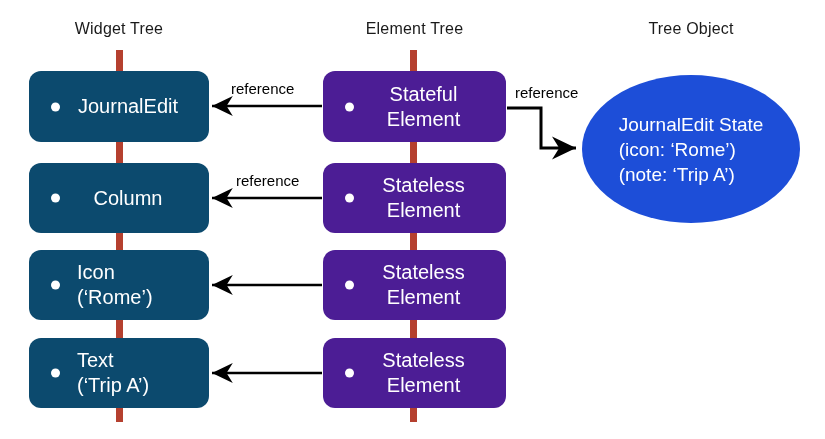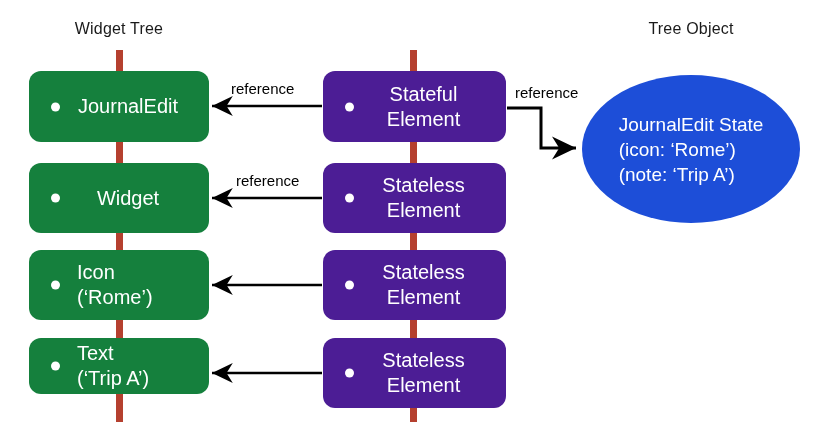--- a/index.html
+++ b/index.html
@@ -45,21 +45,21 @@
   .node {
     position: absolute;
     border-radius: 12px;
     color: #ffffff;
     font-size: 20px;
     line-height: 25px;
     box-sizing: border-box;
     display: flex;
     align-items: center;
   }
-  .node.orange { background: #15803d; align-items: center; }
+  .node.orange { background: #0c4a6e; align-items: center; }
   .node.blue   { background: #4c1d95; }
 
   .node .bullet {
     position: absolute;
     left: 22px;
     top: 50%;
     transform: translateY(-50%);
     width: 9px;
     height: 9px;
     border-radius: 50%;
@@ -72,21 +72,21 @@
     box-sizing: border-box;
     white-space: pre-line;
   }
   .node .label.center { text-align: center; padding-left: 30px; padding-right: 12px; }
   .node .label.left   { text-align: left; }
 
   
   #w0 { left: 29px; top: 71px;  width: 180px; height: 71px; }
   #w1 { left: 29px; top: 163px; width: 180px; height: 70px; }
   #w2 { left: 29px; top: 250px; width: 180px; height: 70px; }
-  #w3 { left: 29px; top: 338px; width: 180px; height: 56px; }
+  #w3 { left: 29px; top: 338px; width: 180px; height: 70px; }
 
   
   #e0 { left: 323px; top: 71px;  width: 183px; height: 71px; }
   #e1 { left: 323px; top: 163px; width: 183px; height: 70px; }
   #e2 { left: 323px; top: 250px; width: 183px; height: 70px; }
   #e3 { left: 323px; top: 338px; width: 183px; height: 70px; }
 
   
   #state-ellipse {
     position: absolute;
@@ -124,20 +124,21 @@
   #ref-label-0 { left: 231px; top: 80px; }
   #ref-label-1 { left: 236px; top: 172px; }
   #ref-label-2 { left: 515px; top: 84px; }
 </style>
 </head>
 <body>
 
 <div id="diagram">
 
   <div class="col-title" id="title-widget">Widget Tree</div>
+  <div class="col-title" id="title-element">Element Tree</div>
   <div class="col-title" id="title-state">Tree Object</div>
 
   <div class="spine" id="spine-widget"></div>
   <div class="spine" id="spine-element"></div>
 
   <svg id="connectors" viewBox="0 0 825 439" xmlns="http://www.w3.org/2000/svg">
     <defs>
       <marker id="arrowhead" markerWidth="9" markerHeight="8" refX="8" refY="4" orient="auto" markerUnits="strokeWidth">
         <path d="M8,4 L0,0.2 L2.4,4 L0,7.8 Z" fill="#000000"></path>
       </marker>
@@ -154,21 +155,21 @@
   <div class="ref-label" id="ref-label-0">reference</div>
   <div class="ref-label" id="ref-label-1">reference</div>
   <div class="ref-label" id="ref-label-2">reference</div>
 
   <div class="node orange" id="w0">
     <span class="bullet"></span>
     <span class="label center">JournalEdit</span>
   </div>
   <div class="node orange" id="w1">
     <span class="bullet"></span>
-    <span class="label center">Widget</span>
+    <span class="label center">Column</span>
   </div>
   <div class="node orange" id="w2">
     <span class="bullet"></span>
     <span class="label left">Icon
 (‘Rome’)</span>
   </div>
   <div class="node orange" id="w3">
     <span class="bullet"></span>
     <span class="label left">Text
 (‘Trip A’)</span>

